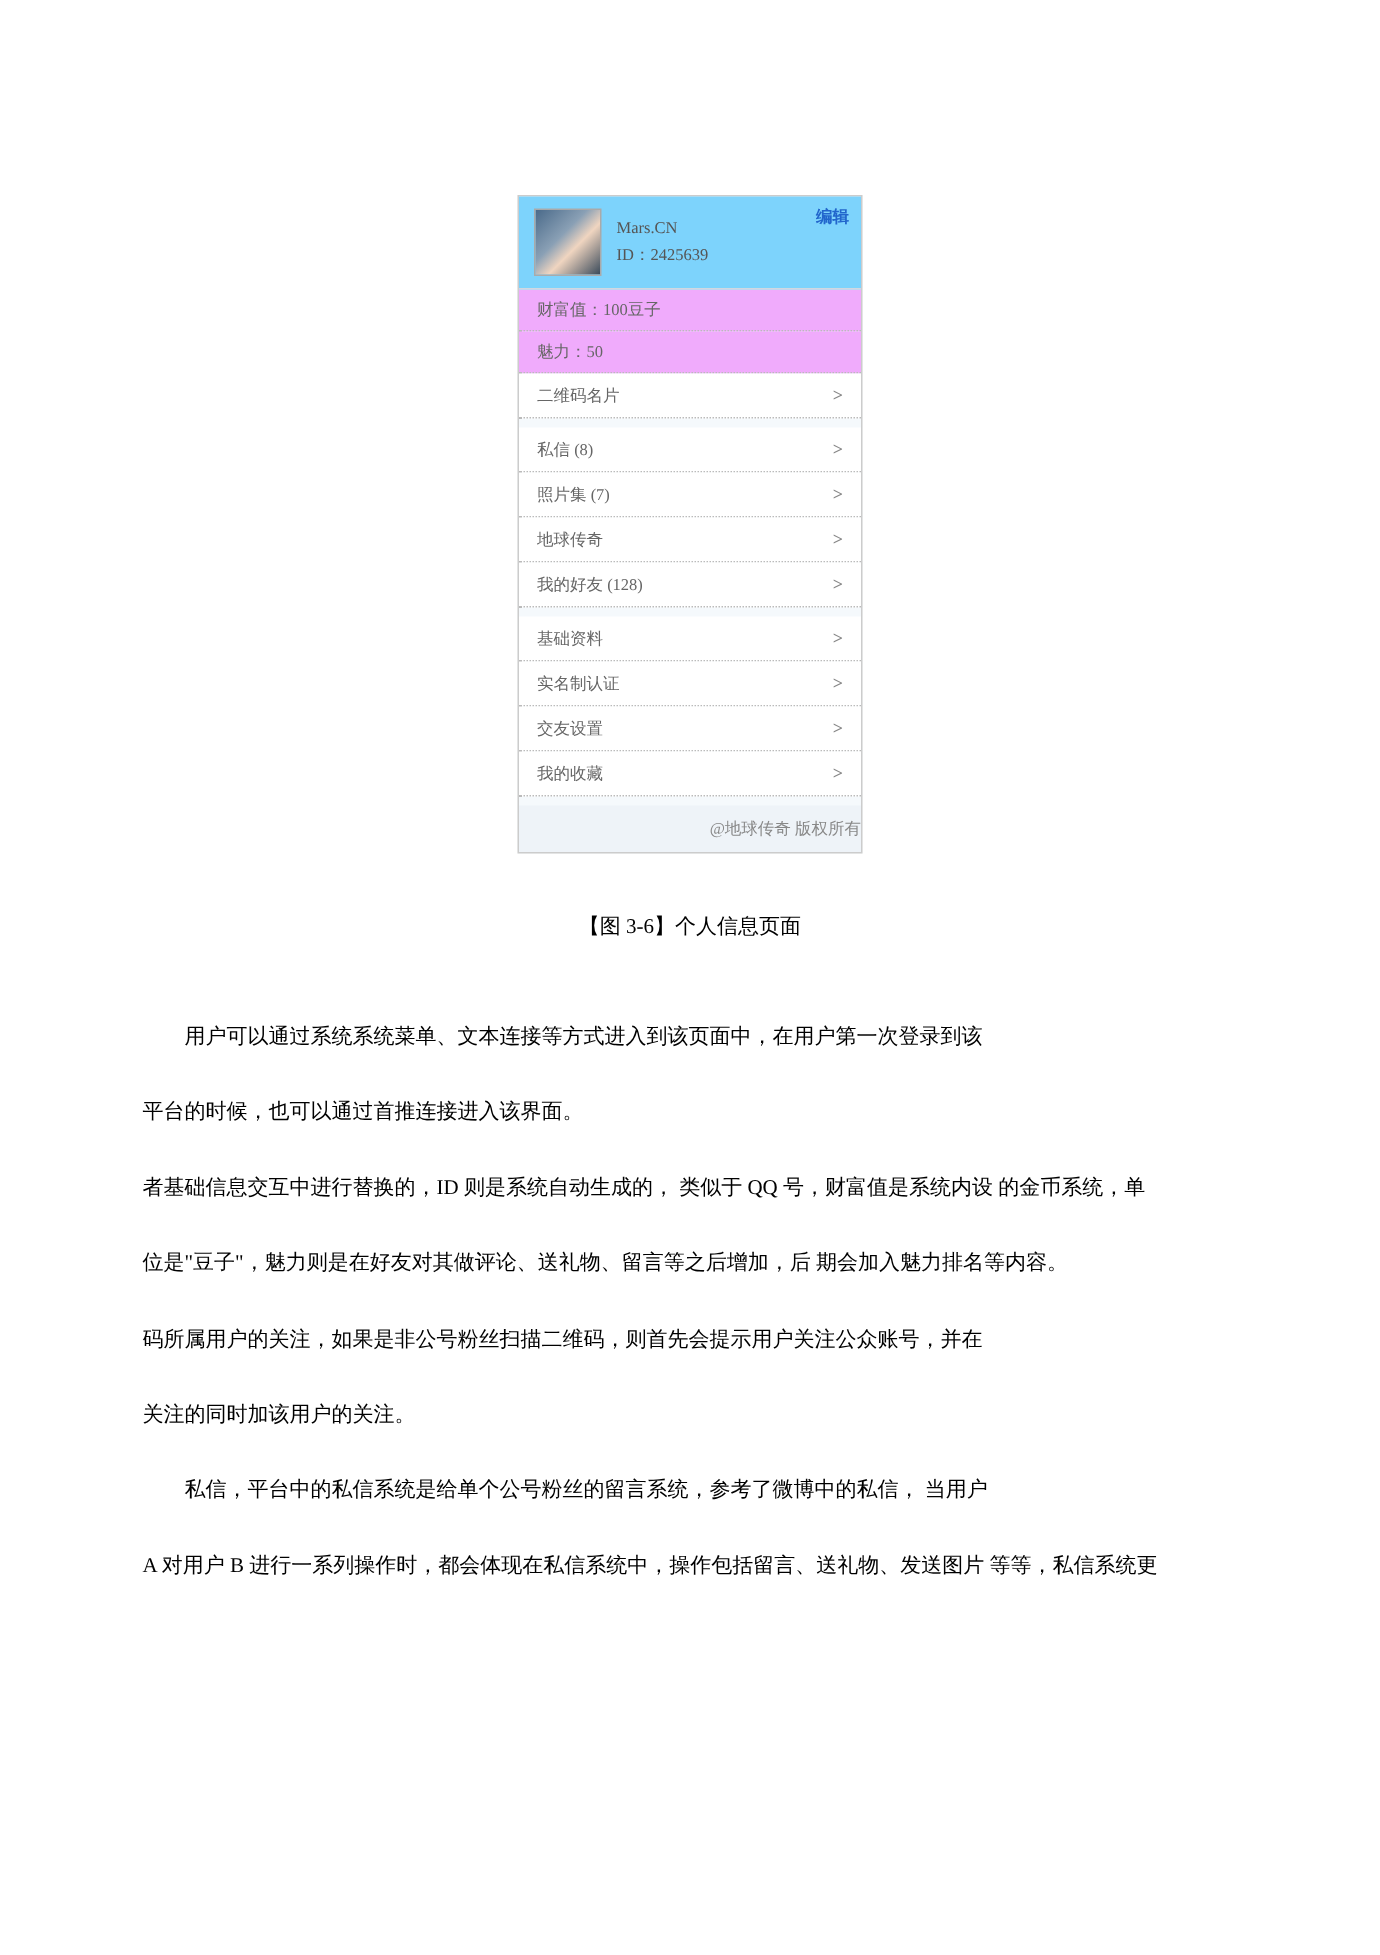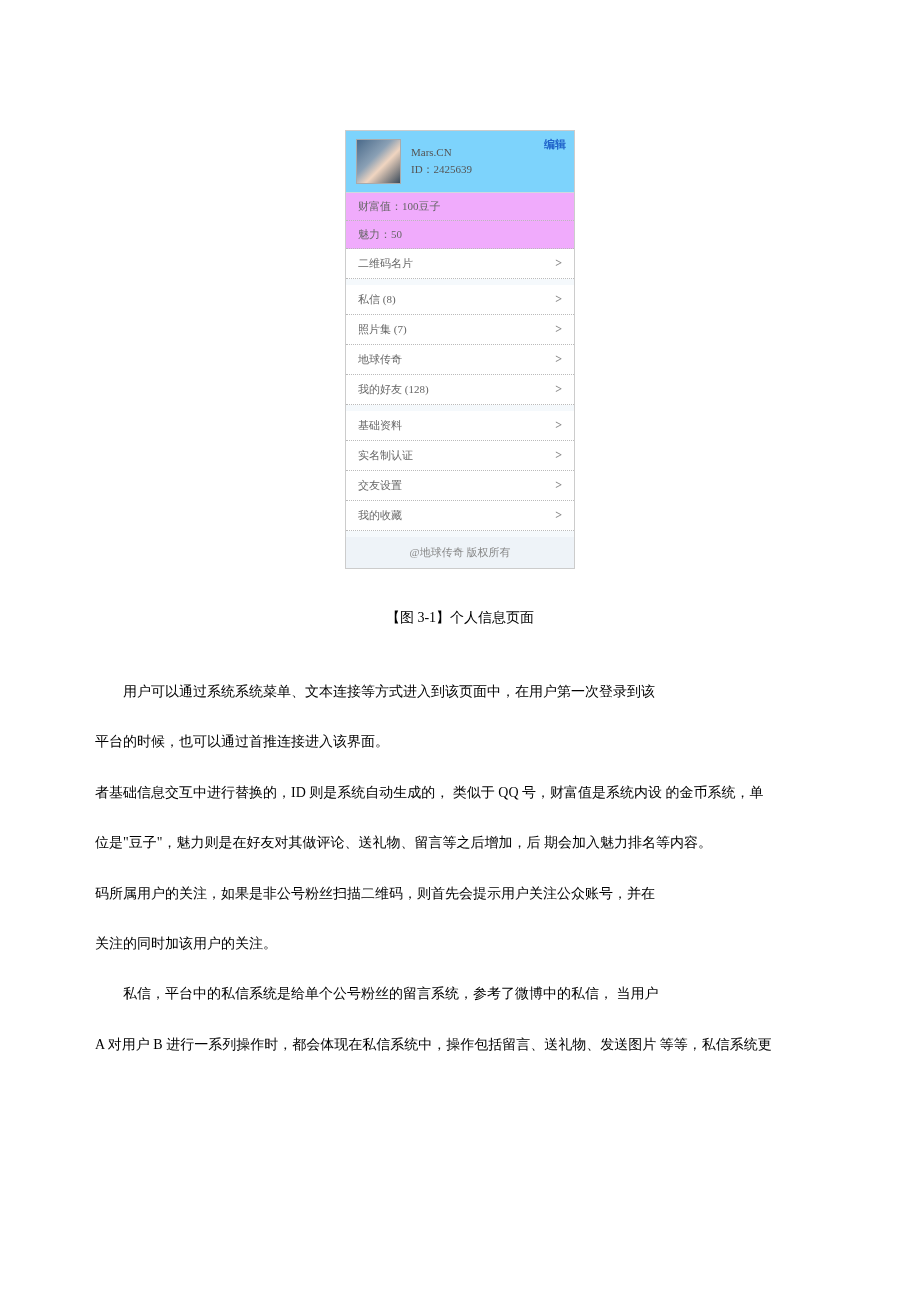--- a/index.html
+++ b/index.html
@@ -72,21 +72,21 @@
       border-bottom: 1px dotted #bbb;
       font-size: 11px;
       color: #666;
     }
     .list-item .chevron {
       font-weight: bold;
       color: #888;
       font-size: 12px;
     }
     .footer-bar {
-      text-align: center;
+      text-align: right;
       padding: 8px 0;
       font-size: 11px;
       color: #888;
       background: #eef3f8;
       margin-top: 6px;
     }
     .caption {
       text-align: center;
       font-size: 14px;
       margin: 30px 0 40px;
@@ -161,21 +161,21 @@
     </div>
     <div class="list-item">
       <span>我的收藏</span>
       <span class="chevron">&gt;</span>
     </div>
   </div>
 
   <div class="footer-bar">@地球传奇 版权所有</div>
 </div>
 
-<div class="caption">【图 3-1】个人信息页面</div>
+<div class="caption">【图 3-6】个人信息页面</div>
 
 <div class="body-text">
   <p class="indent">用户可以通过系统系统菜单、文本连接等方式进入到该页面中，在用户第一次登录到该</p>
   <p>平台的时候，也可以通过首推连接进入该界面。</p>
   <p>者基础信息交互中进行替换的，ID 则是系统自动生成的， 类似于 QQ 号，财富值是系统内设 的金币系统，单</p>
   <p>位是"豆子"，魅力则是在好友对其做评论、送礼物、留言等之后增加，后 期会加入魅力排名等内容。</p>
   <p>码所属用户的关注，如果是非公号粉丝扫描二维码，则首先会提示用户关注公众账号，并在</p>
   <p>关注的同时加该用户的关注。</p>
   <p class="indent">私信，平台中的私信系统是给单个公号粉丝的留言系统，参考了微博中的私信， 当用户</p>
   <p>A 对用户 B 进行一系列操作时，都会体现在私信系统中，操作包括留言、送礼物、发送图片 等等，私信系统更</p>

